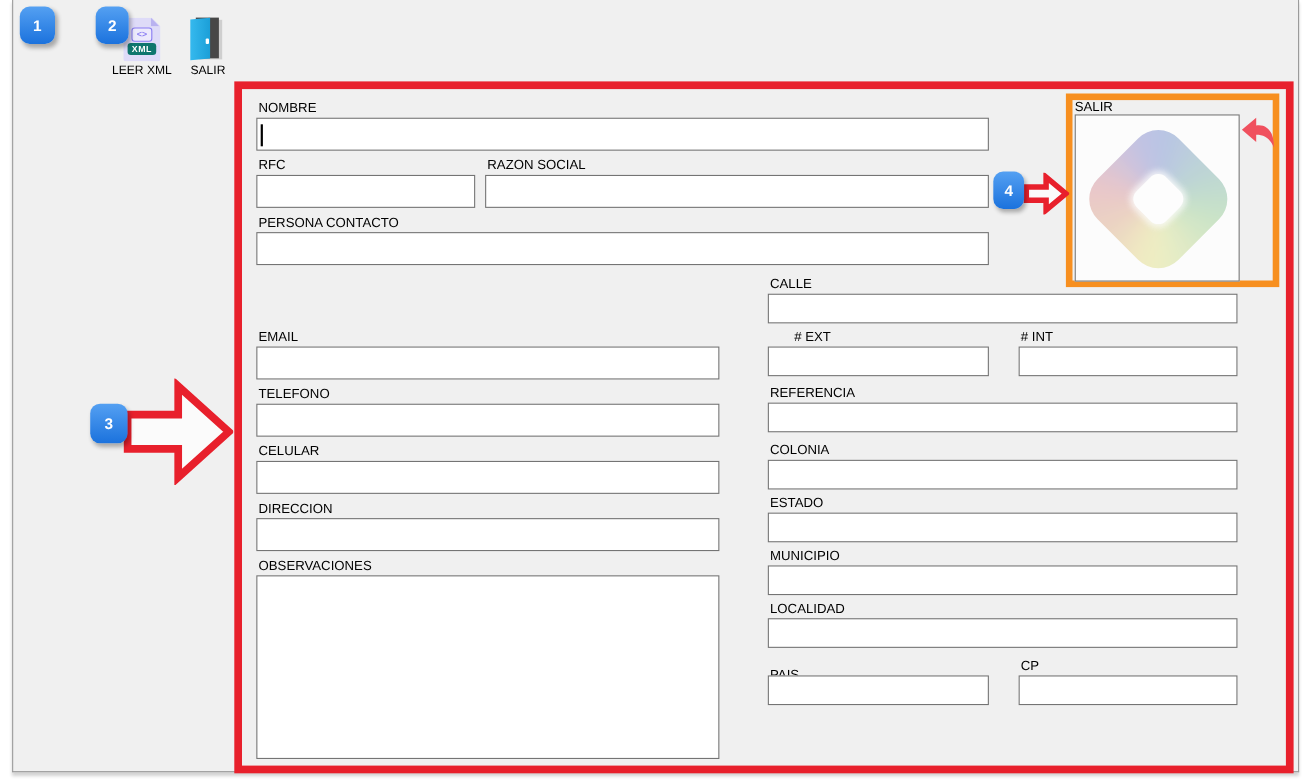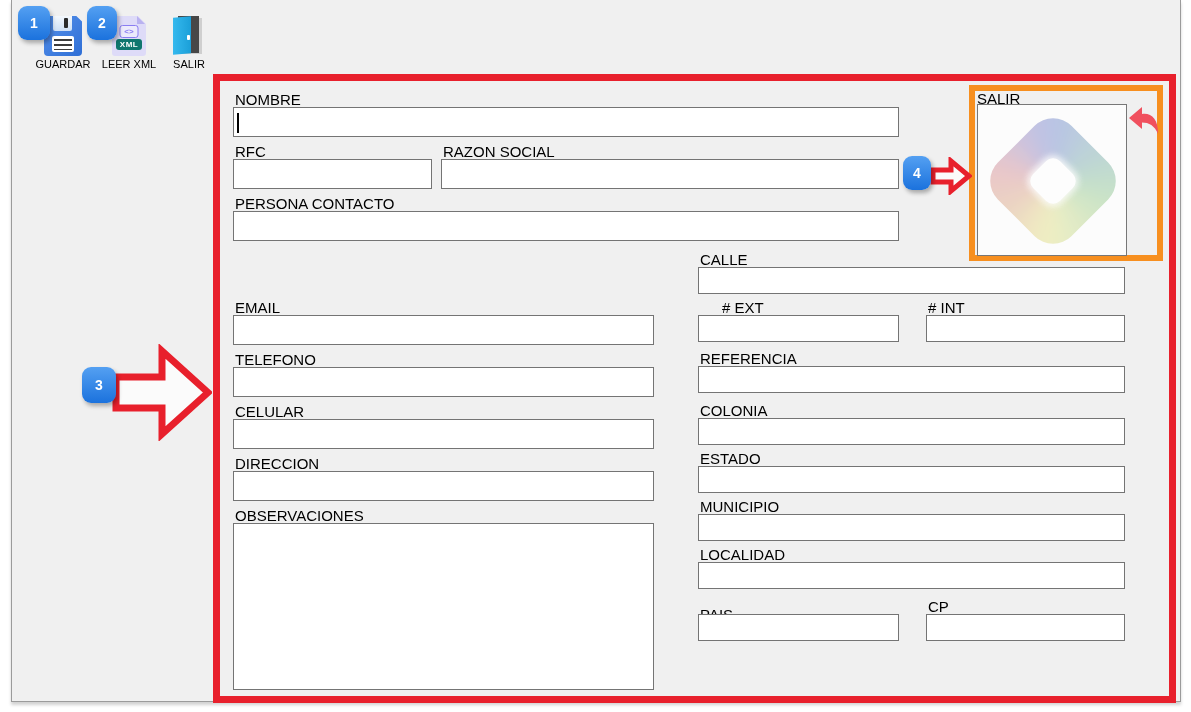--- a/index.html
+++ b/index.html
@@ -41,21 +41,21 @@
   
   .badge{position:absolute;background:linear-gradient(#54a0f2,#1b72dd);color:#fff;font-weight:bold;
          font-size:14px;display:flex;align-items:center;justify-content:center;border-radius:9px;
          box-shadow:2px 3px 4px rgba(0,0,0,.3);z-index:30;}
   #red-panel{position:absolute;left:213px;top:74px;width:963px;height:629px;
              border:7px solid #e8202c;box-sizing:border-box;z-index:5;pointer-events:none;}
   #orange-rect{position:absolute;left:969px;top:85px;width:194px;height:176px;
                border:6px solid #f78f1f;box-sizing:border-box;z-index:6;pointer-events:none;}
   .ann{position:absolute;z-index:25;}
   
-  .lbl{position:absolute;font-size:15px;color:#000;white-space:nowrap;z-index:10;}
+  .lbl{position:absolute;font-size:12px;color:#000;white-space:nowrap;z-index:10;}
   .inp{position:absolute;background:#fff;border:1px solid #747474;box-sizing:border-box;
        font:13px "Liberation Sans",sans-serif;padding:2px 5px;outline:none;z-index:10;}
   textarea.inp{resize:none;}
   #caret{position:absolute;left:237px;top:113px;width:2px;height:20px;background:#000;z-index:12;}
   
   #photo-box{position:absolute;left:977px;top:104px;width:150px;height:152px;background:#fcfcfc;
              border:1px solid #777;box-sizing:border-box;overflow:hidden;z-index:10;}
   .diamond{position:absolute;left:23px;top:24px;width:104px;height:104px;transform:rotate(45deg);
            border-radius:26px;overflow:hidden;}
   .diamond-grad{position:absolute;inset:-42px;transform:rotate(-45deg);
@@ -64,31 +64,20 @@
            filter:blur(10px) saturate(.9);}
   .diamond-hole{position:absolute;left:33px;top:33px;width:38px;height:38px;background:#fdfdfd;
            border-radius:10px;box-shadow:0 0 6px 3px rgba(253,253,253,.8);}
 </style>
 </head>
 <body>
 
 <div id="app">
   <div id="window"></div>
 
-  <div class="tbtn" style="left:30px;top:16px;width:66px;">
-    <div class="icon-floppy">
-      <div class="floppy-body"></div>
-      <div class="floppy-top"></div>
-      <div class="floppy-slot"></div>
-      <div class="floppy-label">
-        <div class="floppy-lines"></div>
-      </div>
-    </div>
-    <div class="tlabel">GUARDAR</div>
-  </div>
 
   <div class="tbtn" style="left:99px;top:16px;width:60px;">
     <div class="icon-xml">
       <div class="xml-body"></div>
       <div class="xml-fold"></div>
       <div class="xml-code">&lt;&gt;</div>
       <div class="xml-band">XML</div>
     </div>
     <div class="tlabel">LEER XML</div>
   </div>

